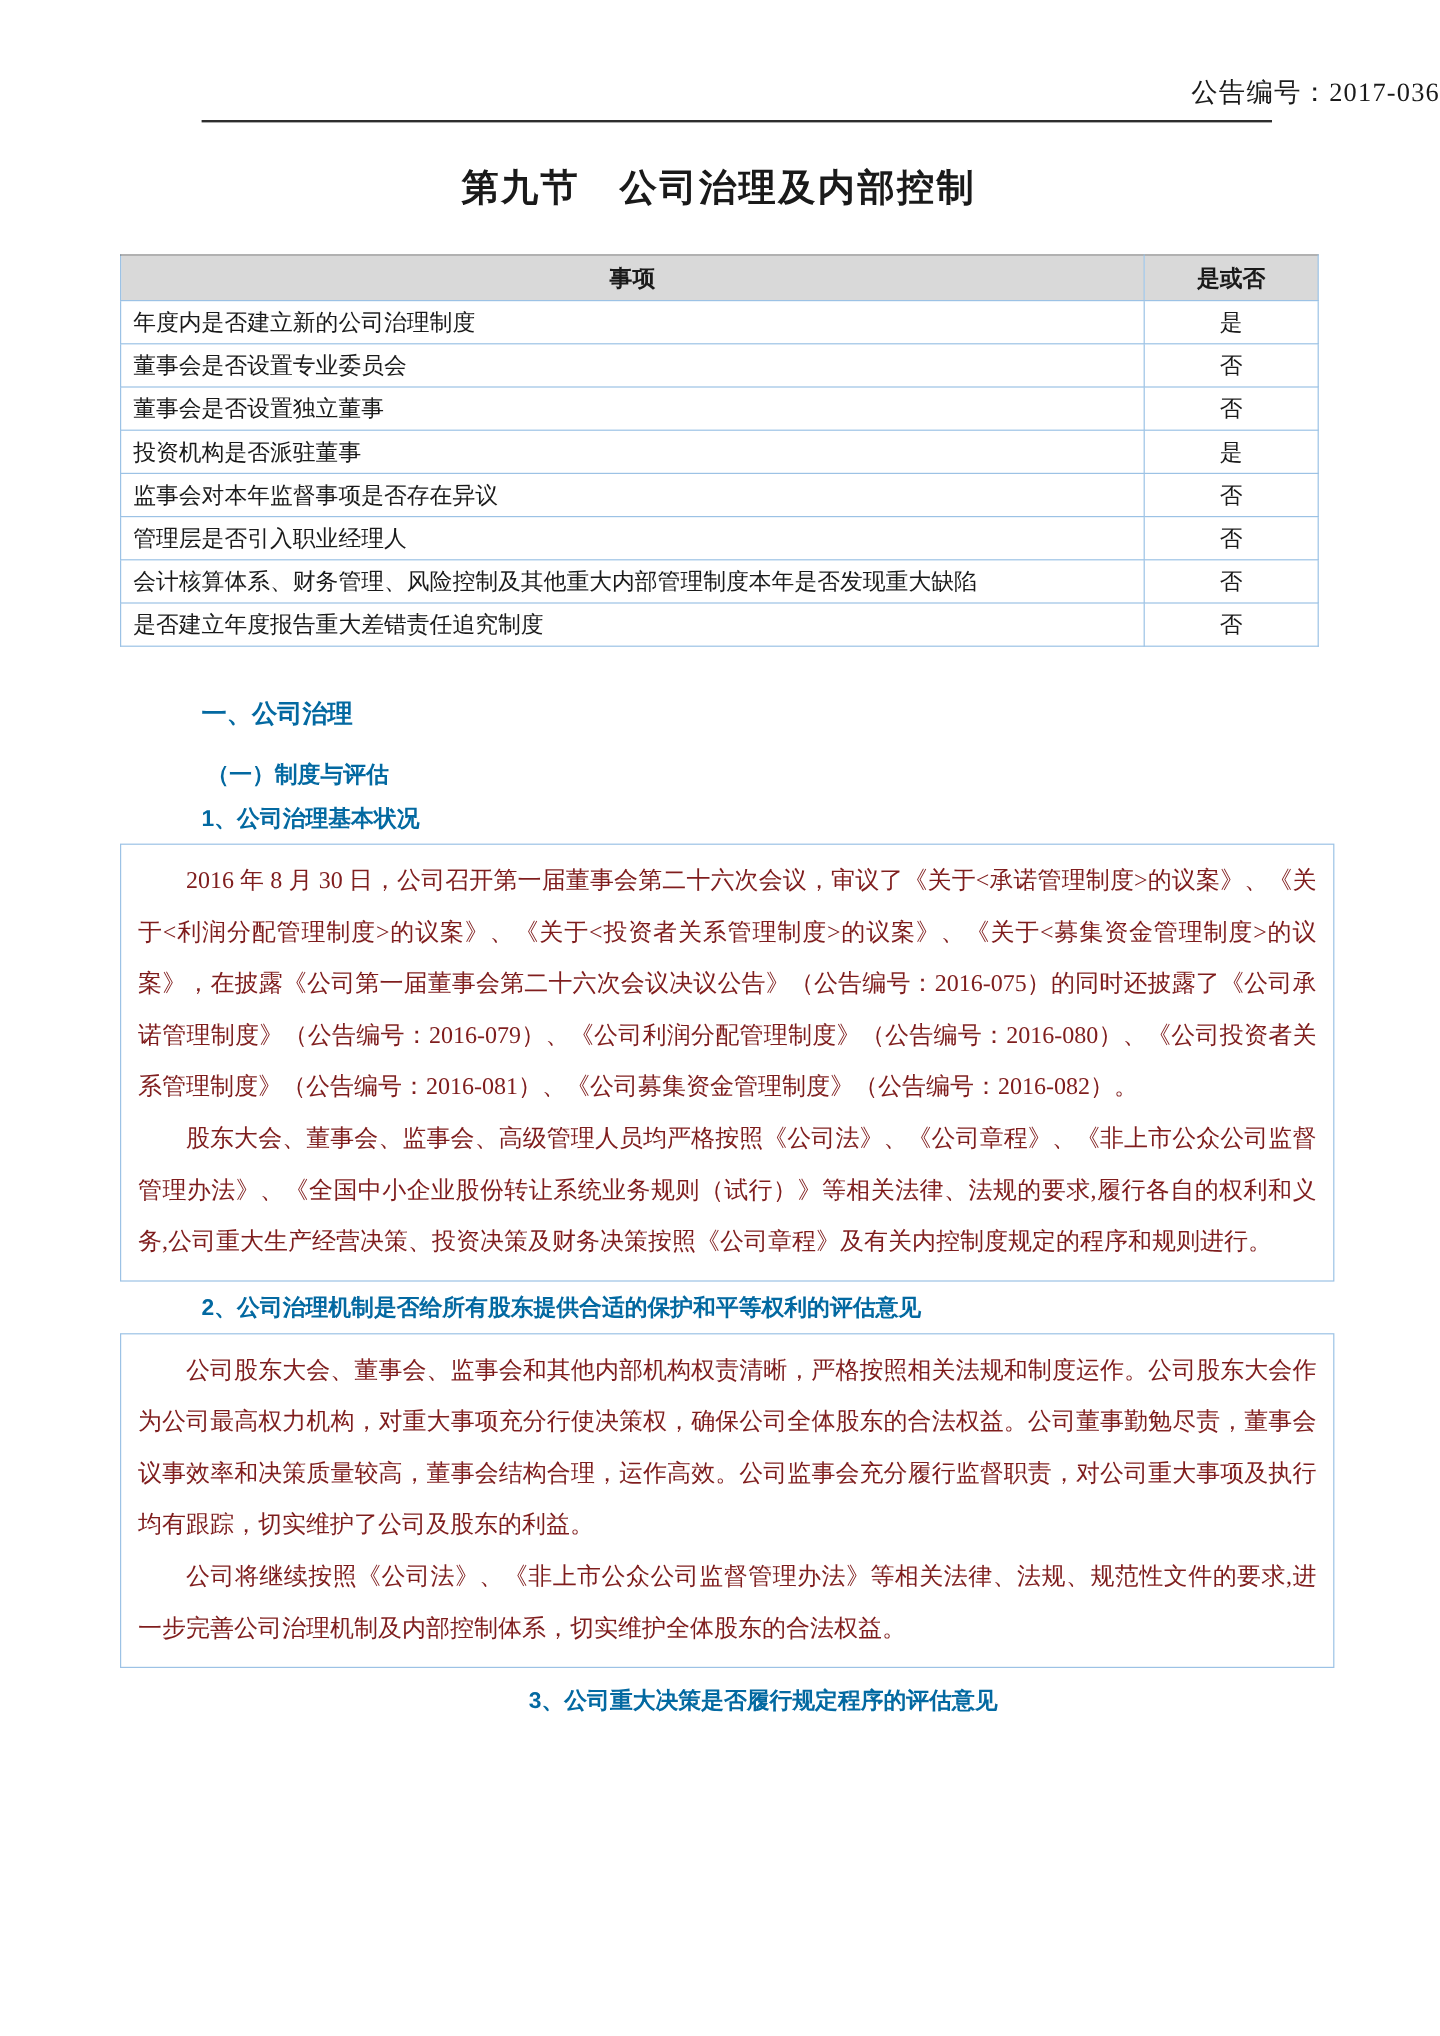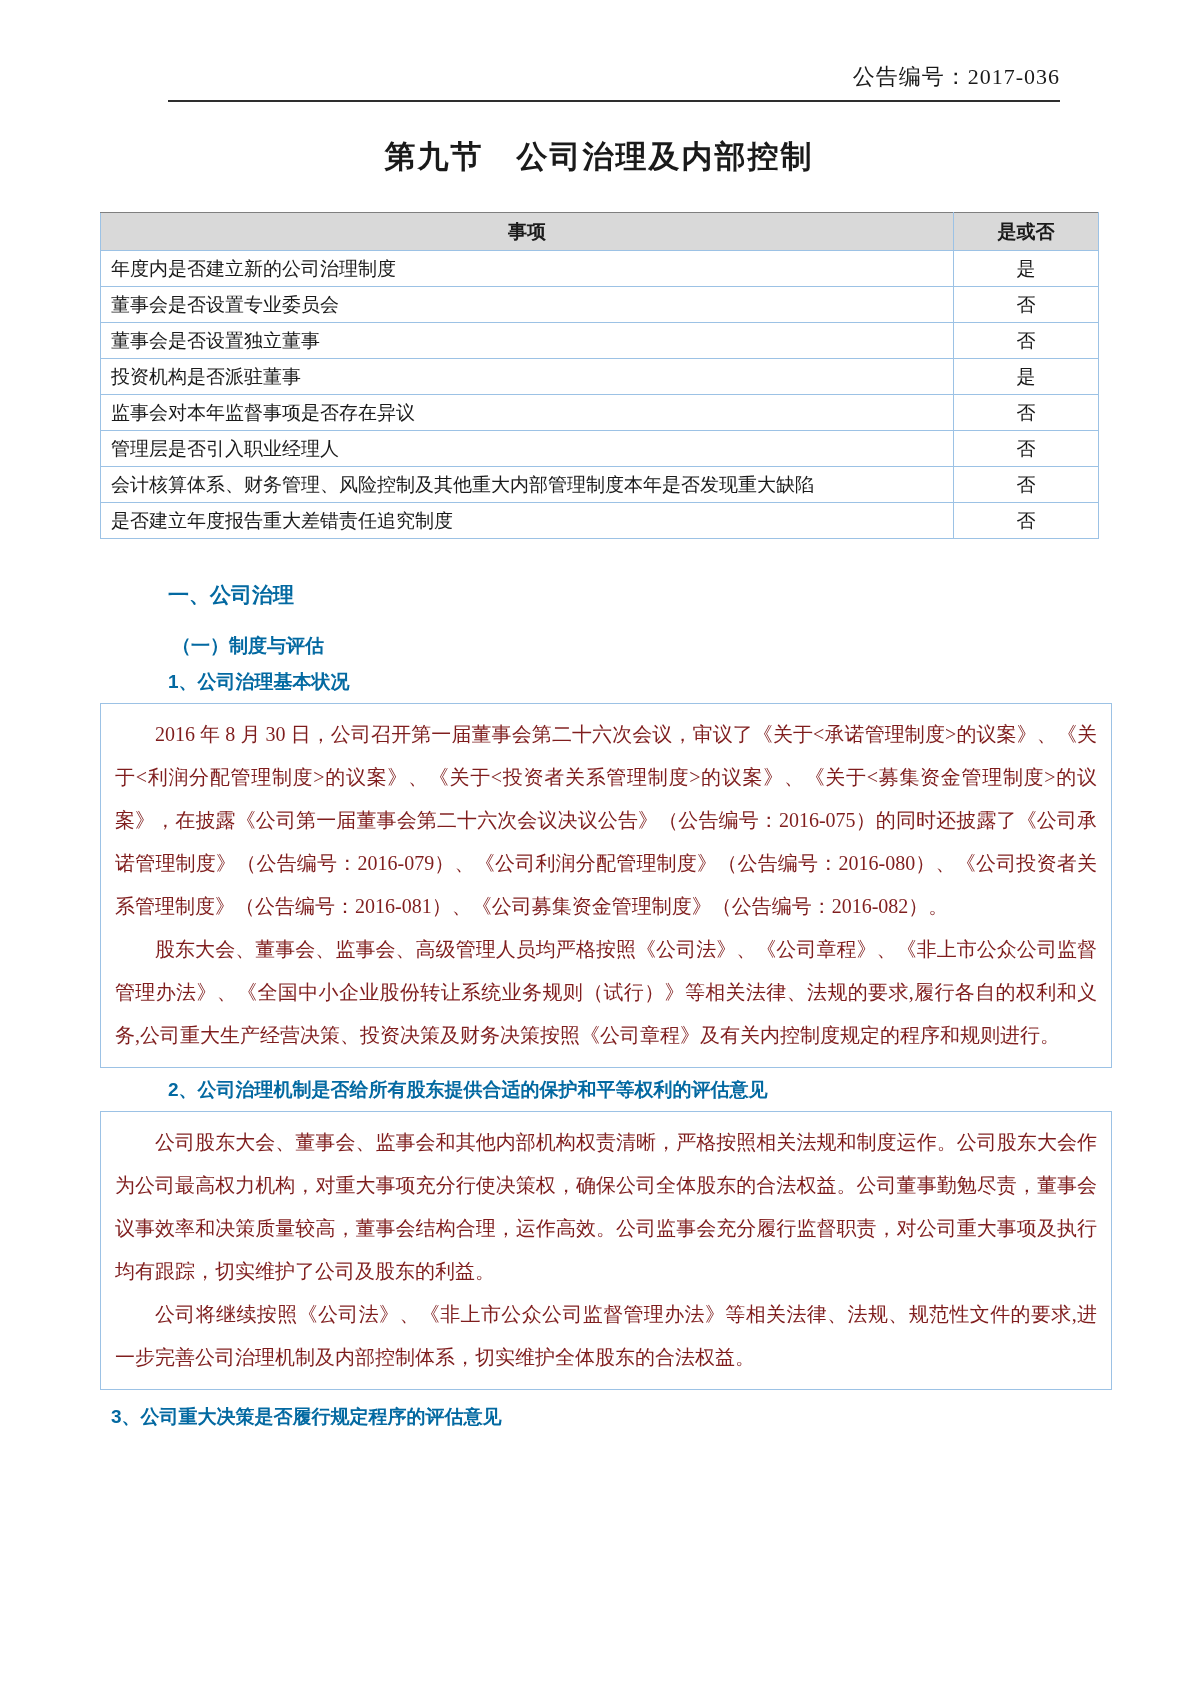--- a/index.html
+++ b/index.html
@@ -14,21 +14,20 @@
   .page {
     position: relative;
     width: 1200px;
     height: 1697px;
     background: #ffffff;
   }
 
   
   .doc-num {
     padding-top: 62px;
-    margin-right: 140px;
     text-align: right;
     font-size: 22px;
     letter-spacing: 1px;
     font-family: "Liberation Serif", serif;
   }
   .header-rule {
     margin: 8px 140px 0 168px;
     border: none;
     border-top: 2px solid #2e2e2e;
     height: 0;
@@ -76,21 +75,21 @@
   
   .sec-heading {
     font-family: "Liberation Sans", sans-serif;
     font-weight: bold;
     color: #0369a1;
   }
   .h-gov   { margin: 42px 0 0 168px; font-size: 21px; }
   .h-inst  { margin: 24px 0 0 172px; font-size: 19px; }
   .h-basic { margin: 10px 0 0 168px; font-size: 19px; }
   .h-mech  { margin: 9px 0 0 168px;  font-size: 19px; }
-  .h-major { margin: 14px 0 0 111px; font-size: 19px; }
+  .h-major { margin: 14px 0 0 72px; font-size: 19px; text-align: center; }
 
   
   .text-box {
     margin-left: 100px;
     width: 1012px;
     box-sizing: border-box;
     border: 1px solid #9cc2e5;
     background: #ffffff;
     padding: 9px 14px 10px 14px;
   }

